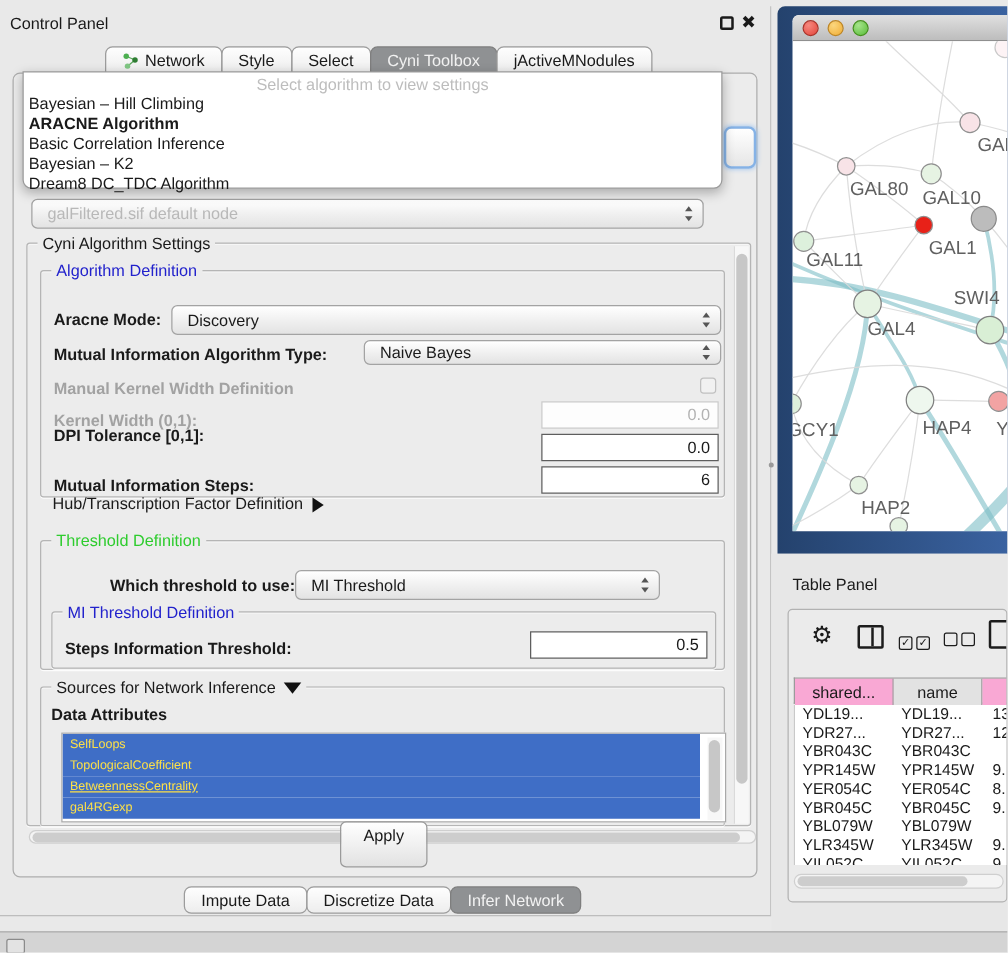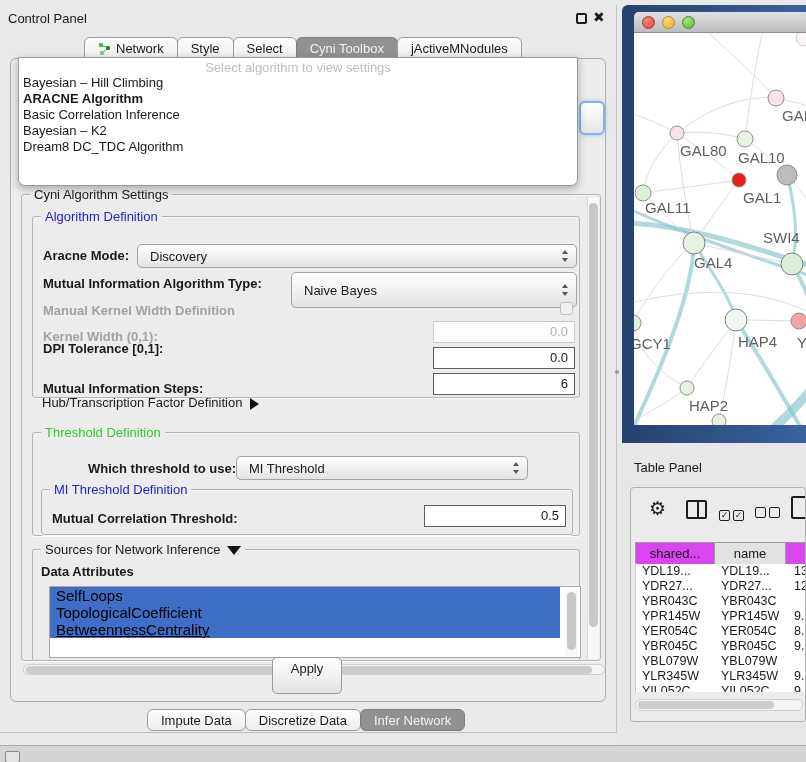--- a/index.html
+++ b/index.html
@@ -22,52 +22,52 @@
   
   #content{left:10px;top:53px;width:596px;height:644px;background:#ececec;border:1px solid #adadad;border-radius:6px}
   
   .combo{background:linear-gradient(#ffffff,#efefef 55%,#e3e3e3);border:1px solid #a3a3a3;border-radius:5px;font-size:13px;box-shadow:inset 0 1px 0 #fff}
   .combo .ctext{position:absolute;left:12px;top:50%;transform:translateY(-50%);white-space:nowrap}
   .arrows{position:absolute;right:7px;top:50%;width:7px;height:12px;transform:translateY(-50%)}
   .arrows:before,.arrows:after{content:"";position:absolute;left:0;border-left:3.5px solid transparent;border-right:3.5px solid transparent}
   .arrows:before{top:0;border-bottom:4.5px solid #555}
   .arrows:after{bottom:0;border-top:4.5px solid #555}
   
-  #popup{left:18px;top:52px;width:560px;height:129px;background:#fff;border:1px solid #9b9b9b;border-radius:0 0 7px 7px;box-shadow:0 3px 9px rgba(0,0,0,.28);z-index:40}
+  #popup{left:18px;top:52px;width:560px;height:94px;background:#fff;border:1px solid #9b9b9b;border-radius:0 0 7px 7px;box-shadow:0 3px 9px rgba(0,0,0,.28);z-index:40}
   #popup-prompt{width:100%;text-align:center;color:#bdbdbd;font-size:13px;padding-top:2px;height:17px}
   .pitem{height:16px;line-height:16px;font-size:13px;padding-left:4px;white-space:nowrap}
   .pitem.hl{font-weight:bold}
   
   .grp{position:absolute;border:1px solid #b5b5b5;border-radius:3px;box-shadow:0 1px 0 rgba(255,255,255,.85),inset 0 1px 0 rgba(255,255,255,.5)}
   .gtitle{position:absolute;top:-8px;left:8px;background:#ececec;padding:0 4px;font-size:13px;white-space:nowrap}
   .bl{position:absolute;font-size:13px;font-weight:bold;white-space:nowrap}
   .dis{color:#a2a2a2}
   .field{position:absolute;background:#fff;border:1px solid #5e5e5e;font-size:13px;text-align:right;padding:0 6px;line-height:20px}
   .field.dis{background:#fdfdfd;border-color:#c9c9c9;color:#b3b3b3}
   .vsb{position:absolute;background:#f7f7f7;border-left:1px solid #dadada}
   .vsb .thumb{position:absolute;left:1px;width:9px;background:#c7c7c7;border-radius:5px}
   .hsb{position:absolute;background:#f4f4f4;border:1px solid #cfcfcf;border-radius:6px}
   .hsb .thumb{position:absolute;top:1px;height:8px;background:#cdcdcd;border-radius:4px}
   .tri-right{display:inline-block;width:0;height:0;border-top:6px solid transparent;border-bottom:6px solid transparent;border-left:9px solid #111;vertical-align:middle;margin-left:8px}
   .tri-down{display:inline-block;width:0;height:0;border-left:7px solid transparent;border-right:7px solid transparent;border-top:9px solid #111;vertical-align:middle;margin-left:6px}
   .cb{position:absolute;width:13px;height:13px;border:1px solid #c0c0c0;border-radius:3px;background:#f1f1f1}
   #attr-list{position:absolute;background:#fff;border:1px solid #a9a9a9;overflow:hidden}
-  .aitem{height:17px;line-height:17px;font-size:15px;color:#000000;padding-left:6px}
+  .aitem{height:17px;line-height:17px;font-size:10px;color:#fde047;padding-left:6px}
   .btn{position:absolute;background:linear-gradient(#ffffff,#e2e2e2);border:1px solid #9a9a9a;border-radius:5px;font-size:13px;text-align:center}
   
   #netframe{left:622px;top:5px;width:184px;height:438px;background:linear-gradient(90deg,#24426d,#3a62a0);border-radius:6px 0 0 0}
   #netwin{left:12px;top:7px;width:172px;height:413px;background:#fff;border-radius:5px 0 0 0;overflow:hidden}
   #net-titlebar{left:0;top:0;width:100%;height:21px;background:linear-gradient(#e0e0e0,#bdbdbd);border-bottom:1px solid #8f8f8f;border-radius:5px 0 0 0}
   .light{position:absolute;top:4px;width:13px;height:13px;border-radius:50%}
   
   #tp-area{left:617px;top:443px;width:189px;height:319px;background:#e7e7e7}
   #tp-title{left:17px;top:17px;font-size:13px}
   #tablebox{left:13px;top:44px;width:176px;height:235px;background:#ebebeb;border:1px solid #b2b2b2;border-radius:4px;overflow:hidden}
   .tbl-hcell{position:absolute;top:0;height:21px;border-right:1px solid #9b9b9b;font-size:13px;text-align:center;line-height:21px;background:#e2e2e2}
-  .tbl-hcell.hl{background:#d946ef}
+  .tbl-hcell.hl{background:#f9a8d4}
   .trow{position:absolute;left:0;width:220px;height:15px;font-size:12.5px;line-height:15px;background:#fff}
   .tc{position:absolute;top:0;white-space:nowrap}
   
   .tbi{position:absolute}
   #icon-cols{width:21px;height:19px;border:2px solid #1c1c1c;border-radius:2px}
   #icon-cols:after{content:"";position:absolute;left:50%;top:0;width:2px;height:100%;background:#1c1c1c}
   .boxic{display:inline-block;width:11px;height:11px;border:1.5px solid #1c1c1c;border-radius:2px;margin-right:3px;font-size:9px;line-height:9px;text-align:center;font-weight:bold}
   #icon-page{width:22px;height:23px;border:2px solid #1c1c1c;border-radius:2px;background:#ebebeb}
   #desk-strip{left:0;top:745px;width:806px;height:17px;background:#d4d4d4;border-top:1px solid #ababab}
   #mini-win{left:5px;top:751px;width:15px;height:12px;border:1px solid #8a8a8a;border-radius:2px;background:#e3e3e3}
@@ -127,21 +127,21 @@
       <div class="grp" style="left:10px;top:21px;width:548px;height:182px">
         <span class="gtitle" style="color:#2222cc">Algorithm Definition</span>
 
         <span class="bl" style="left:10px;top:31px">Aracne Mode:</span>
         <div class="abs combo" style="left:104px;top:27px;width:440px;height:24px">
           <span class="ctext">Discovery</span>
           <span class="arrows"></span>
         </div>
 
         <span class="bl" style="left:10px;top:59px">Mutual Information Algorithm Type:</span>
-        <div class="abs combo" style="left:258px;top:55px;width:286px;height:36px">
+        <div class="abs combo" style="left:258px;top:55px;width:286px;height:20px">
           <span class="ctext">Naive Bayes</span>
           <span class="arrows"></span>
         </div>
 
         <span class="bl dis" style="left:10px;top:86px">Manual Kernel Width Definition</span>
         <span class="cb" style="left:527px;top:85px"></span>
 
         <span class="bl dis" style="left:10px;top:112px">Kernel Width (0,1):</span>
         <span class="field dis" style="left:400px;top:104px;width:142px;height:22px">0.0</span>
 
@@ -160,35 +160,36 @@
         <span class="gtitle" style="color:#2ecc2e">Threshold Definition</span>
 
         <span class="bl" style="left:55px;top:28px">Which threshold to use:</span>
         <div class="abs combo" style="left:203px;top:23px;width:292px;height:24px">
           <span class="ctext">MI Threshold</span>
           <span class="arrows"></span>
         </div>
 
         <div class="grp" style="left:8px;top:56px;width:532px;height:46px">
           <span class="gtitle" style="color:#2222cc">MI Threshold Definition</span>
-          <span class="bl" style="left:10px;top:21px">Mutual Correlation Threshold:</span>
+          <span class="bl" style="left:10px;top:21px">Steps Information Threshold:</span>
           <span class="field" style="left:382px;top:15px;width:142px;height:22px">0.5</span>
         </div>
       </div>
 
       <div class="grp" style="left:10px;top:354px;width:548px;height:112px;border-bottom:none">
         <span class="gtitle"><span>Sources for Network Inference</span><span class="tri-down"></span></span>
         <span class="bl" style="left:8px;top:14px">Data Attributes</span>
         <div id="attr-list" style="left:16px;top:36px;width:532px;height:72px">
           <div class="vsb" style="right:2px;top:3px;width:12px;height:66px;border:none">
             <span class="thumb" style="top:2px;height:58px"></span>
           </div>
         <div class="aitem" style="background: rgb(63, 110, 198); width: 510px;">SelfLoops</div>
             <div class="aitem" style="background: rgb(63, 110, 198); width: 510px;">TopologicalCoefficient</div>
             <div class="aitem" style="background: rgb(63, 110, 198); width: 510px; text-decoration: underline;">BetweennessCentrality</div>
+            <div class="aitem" style="background: rgb(63, 110, 198); width: 510px;">gal4RGexp</div>
           </div>
       </div>
     </div>
 
     <div class="hsb" style="left:12px;top:605px;width:582px;height:11px">
       <span class="thumb" style="left:2px;width:566px"></span>
     </div>
 
     <div class="btn" style="left:261px;top:598px;width:70px;height:37px;line-height:21px">Apply</div>
   </div>

